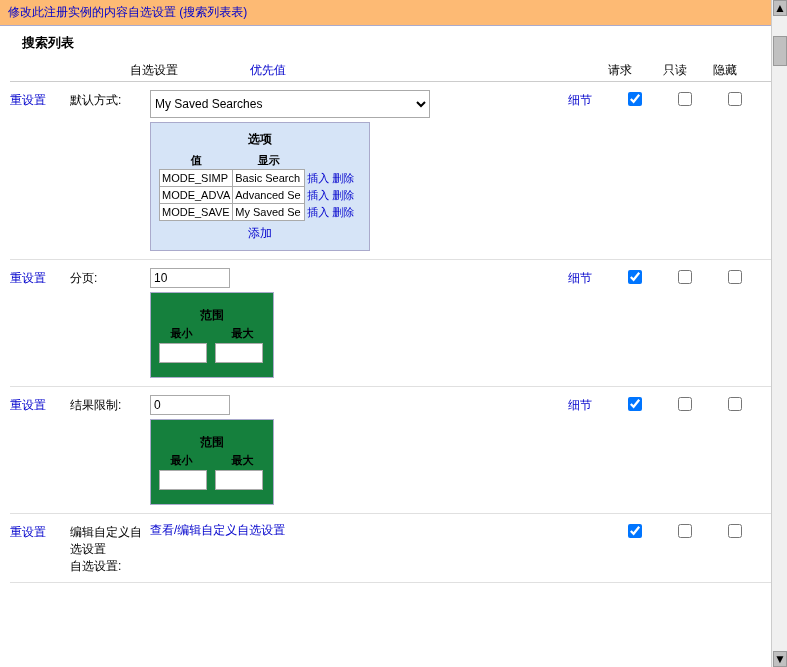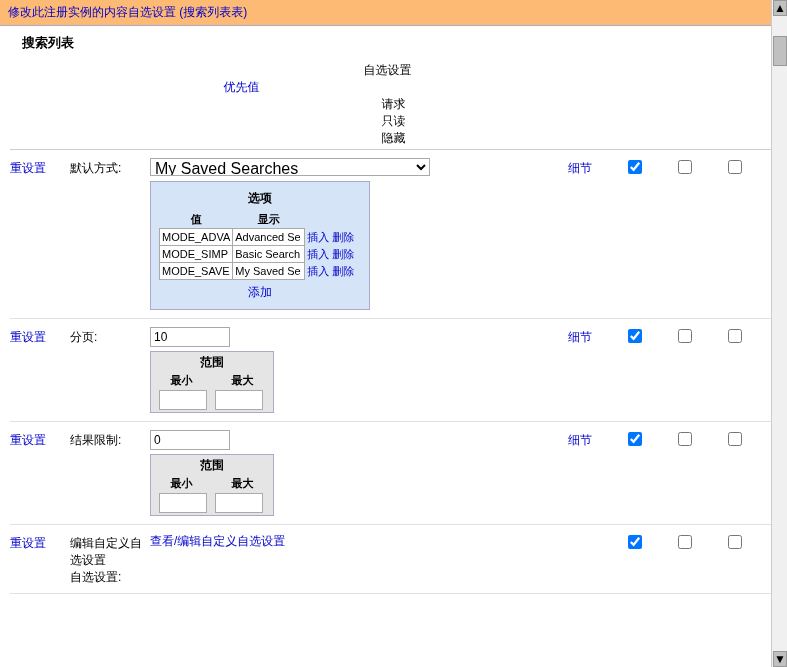--- a/index.html
+++ b/index.html
@@ -34,21 +34,20 @@
     .main {
       padding: 0 10px;
     }
 
     
     .col-headers {
       display: flex;
       align-items: center;
       padding: 6px 0 2px 0;
       border-bottom: 1px solid #ccc;
-      flex-direction: column;
     }
     .col-header-custom { width: 120px; margin-left: 60px; font-size: 12px; }
     .col-header-priority { width: 340px; color: #00c; font-size: 12px; }
     .col-header-request { width: 60px; text-align: center; font-size: 12px; }
     .col-header-readonly { width: 50px; text-align: center; font-size: 12px; }
     .col-header-hidden { width: 50px; text-align: center; font-size: 12px; }
 
     
     .setting-row {
       display: flex;
@@ -91,23 +90,23 @@
       text-align: center;
     }
     .checkbox-cell input[type=checkbox] {
       width: 14px;
       height: 14px;
     }
 
     
     .dropdown-select {
       width: 280px;
-      height: 18px;
+      height: 28px;
       border: 1px solid #aaa;
-      font-size: 16px;
+      font-size: 12px;
       background: #fff;
     }
 
     
     .options-popup {
       background: #d6e4f7;
       border: 1px solid #aac;
       padding: 8px;
       margin-top: 4px;
       width: 220px;
@@ -168,23 +167,23 @@
     .text-input {
       width: 80px;
       height: 20px;
       border: 1px solid #aaa;
       font-size: 12px;
       padding: 1px 3px;
     }
 
     
     .range-popup {
-      background: #e5e5e5;
+      background: #15803d;
       border: 1px solid #aac;
-      padding: 2px 8px;
+      padding: 14px 8px;
       margin-top: 4px;
       width: 124px;
     }
     .range-title {
       text-align: center;
       font-size: 12px;
       font-weight: bold;
       margin-bottom: 2px;
     }
     .range-cols {
@@ -255,30 +254,30 @@
           <table class="options-table">
             <thead>
               <tr>
                 <td class="options-col-header">值</td>
                 <td class="options-col-header">显示</td>
                 <td></td>
               </tr>
             </thead>
             <tbody id="options-rows">
             <tr>
-    <td class="val-cell">MODE_ADVA</td>
-    <td class="disp-cell">Advanced Se</td>
+    <td class="val-cell">MODE_SIMP</td>
+    <td class="disp-cell">Basic Search</td>
     <td class="action-cell">
       <a>插入</a>
       <a>删除</a>
     </td>
   </tr>
                 <tr>
-    <td class="val-cell">MODE_SIMP</td>
-    <td class="disp-cell">Basic Search</td>
+    <td class="val-cell">MODE_ADVA</td>
+    <td class="disp-cell">Advanced Se</td>
     <td class="action-cell">
       <a>插入</a>
       <a>删除</a>
     </td>
   </tr>
                 <tr>
     <td class="val-cell">MODE_SAVE</td>
     <td class="disp-cell">My Saved Se</td>
     <td class="action-cell">
       <a>插入</a>

